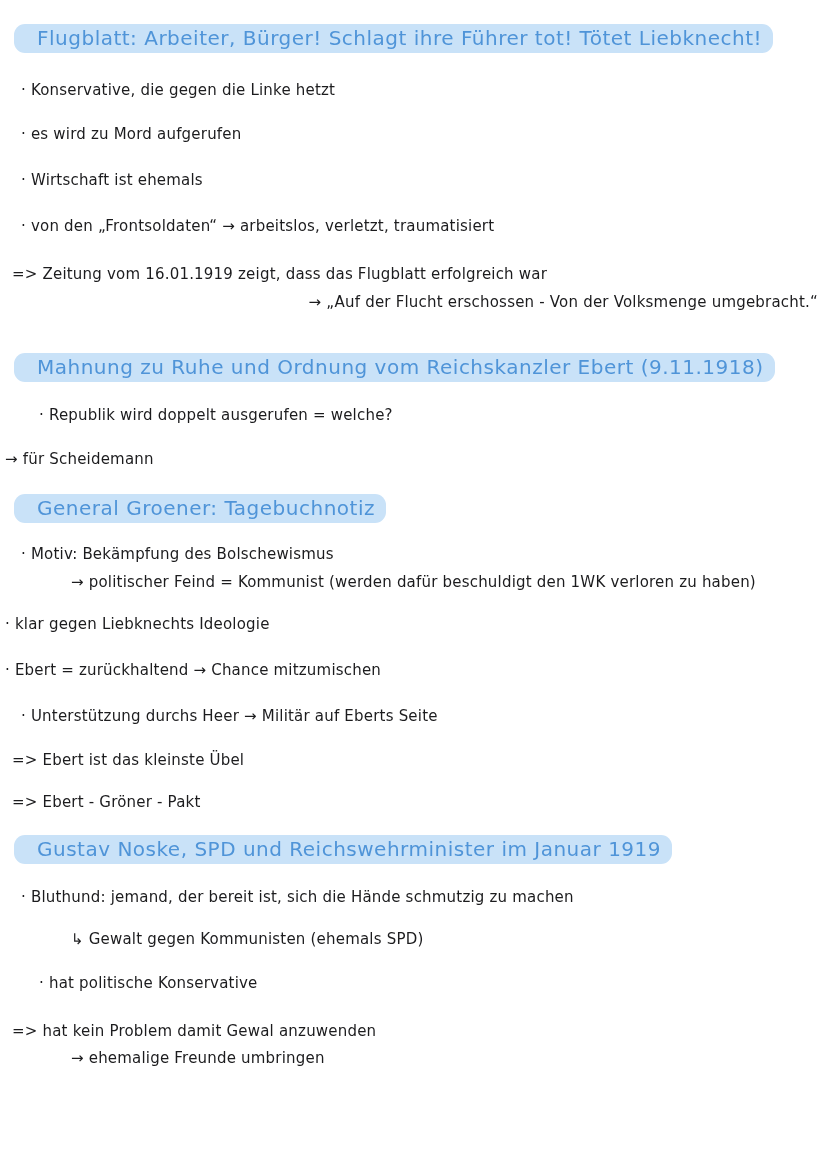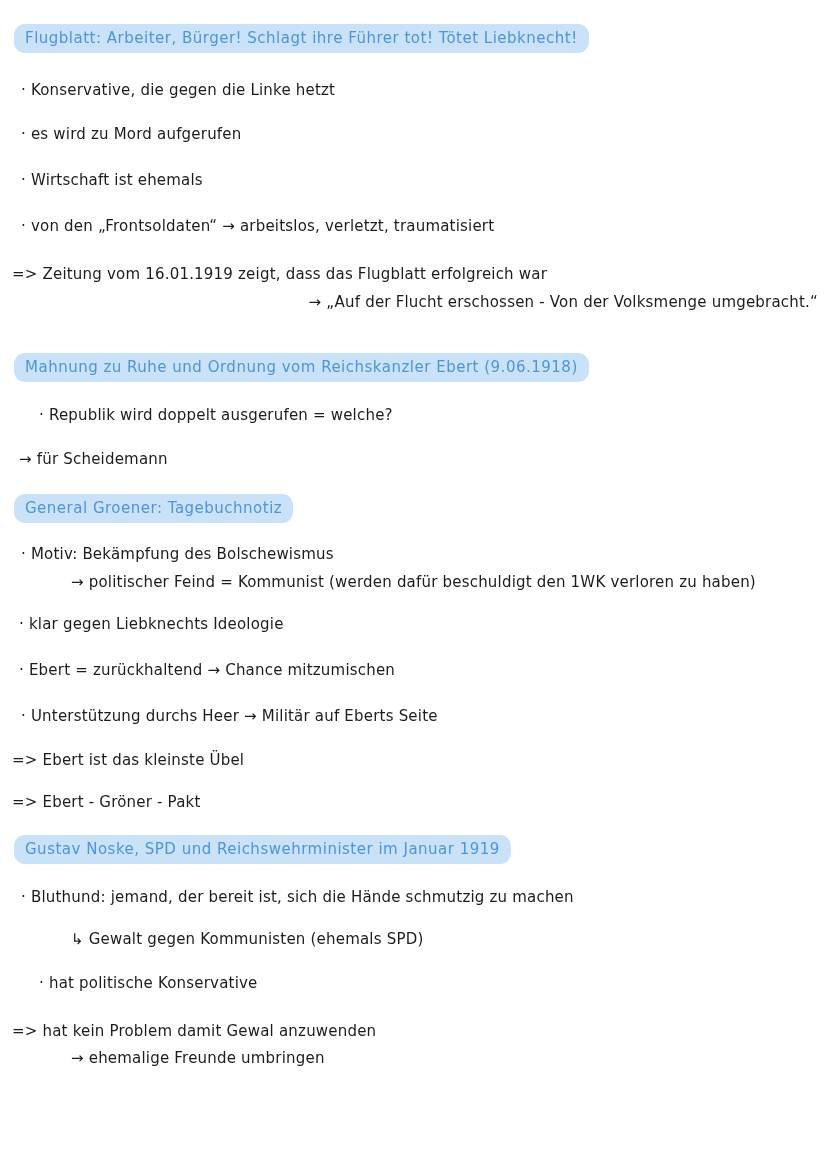--- a/index.html
+++ b/index.html
@@ -21,32 +21,32 @@
     font-size: 15px;
     letter-spacing: 0.2px;
   }
   .note-section { display: block; }
   .heading { margin-left: 14px; line-height: 24px; }
   .hl {
     display: inline-block;
     background: #c9e2f8;
     color: #4f94d8;
     border-radius: 11px;
-    padding: 2px 11px 3px 11px;
-    font-size: 15px;
+    padding: 2px 11px 3px 23px;
+    font-size: 20px;
     letter-spacing: 0.5px;
     white-space: nowrap;
   }
   .line {
     line-height: 22px;
     white-space: nowrap;
   }
   
   .ind-a { margin-left: 12px; }  
-  .ind-f { margin-left: 19px; }  
+  .ind-f { margin-left: 5px; }  
   .ind-b { margin-left: 21px; }  
   .ind-c { margin-left: 39px; }  
   .ind-d { margin-left: 58px; text-align: right; }  
   .ind-e { margin-left: 71px; }  
   
   .mt-0  { margin-top: 0; }
   .mt-4  { margin-top: 20px; }
   .mt-5  { margin-top: 5px; }
   .mt-6  { margin-top: 6px; }
   .mt-20 { margin-top: 20px; }
@@ -67,21 +67,21 @@
     <div class="line ind-b mt-26">· Konservative, die gegen die Linke hetzt</div>
     <div class="line ind-b mt-22">· es wird zu Mord aufgerufen</div>
     <div class="line ind-b mt-24">· Wirtschaft ist ehemals</div>
     <div class="line ind-b mt-24">· von den „Frontsoldaten“ → arbeitslos, verletzt, traumatisiert</div>
     <div class="line ind-a mt-26">=&gt; Zeitung vom 16.01.1919 zeigt, dass das Flugblatt erfolgreich war</div>
     <div class="line ind-d mt-6">→ „Auf der Flucht erschossen - Von der Volksmenge umgebracht.“</div>
   </section>
 
   <section class="note-section">
     <div class="heading mt-40">
-      <span class="hl">Mahnung zu Ruhe und Ordnung vom Reichskanzler Ebert (9.06.1918)</span>
+      <span class="hl">Mahnung zu Ruhe und Ordnung vom Reichskanzler Ebert (9.11.1918)</span>
     </div>
     <div class="line ind-c mt-22">· Republik wird doppelt ausgerufen = welche?</div>
     <div class="line ind-f mt-22">→ für Scheidemann</div>
   </section>
 
   <section class="note-section">
     <div class="heading mt-24">
       <span class="hl">General Groener: Tagebuchnotiz</span>
     </div>
     <div class="line ind-b mt-20">· Motiv: Bekämpfung des Bolschewismus</div>

